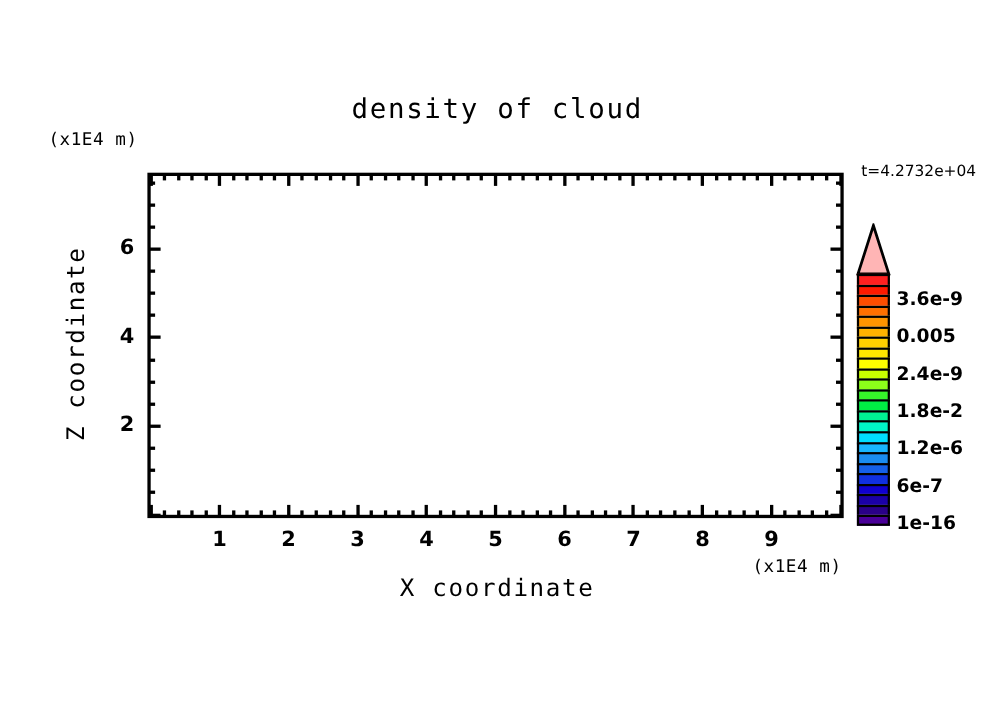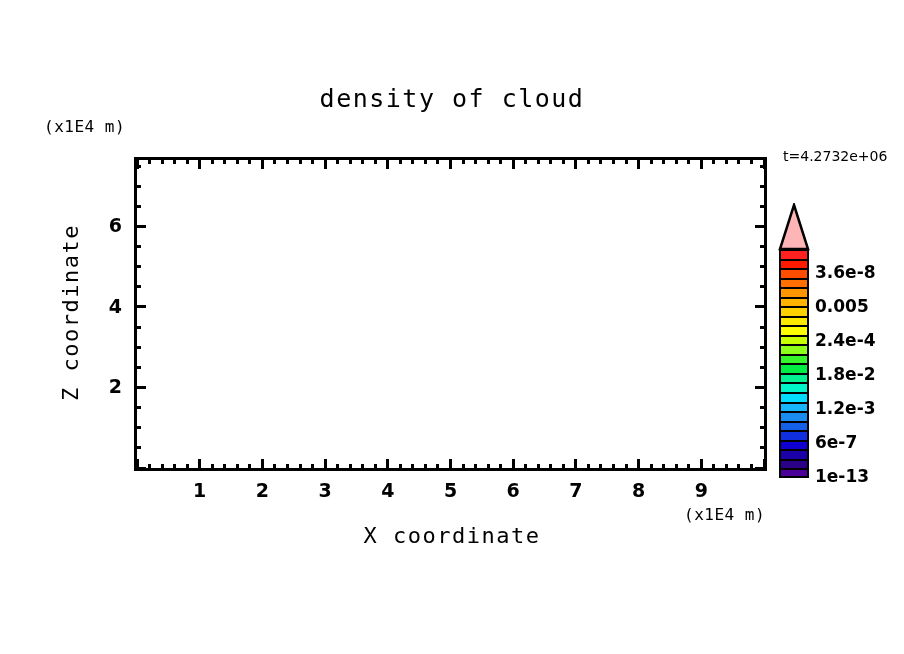--- a/index.html
+++ b/index.html
@@ -78,21 +78,21 @@
   }
 </style>
 </head>
 <body>
 
 <div class="abs" id="chart-title">density of cloud</div>
 
 <div class="abs" id="ylabel-units">(x1E4 m)</div>
 <div class="abs" id="xlabel-units">(x1E4 m)</div>
 
-<div class="abs" id="time-stamp">t=4.2732e+06</div>
+<div class="abs" id="time-stamp">t=4.2732e+04</div>
 
 <div class="abs" id="plot-canvas">
   <svg width="627" height="308" viewBox="0 0 627 308">
       <path d="M0.0,129.7 L3.5,129.1 L7.0,127.5 L10.4,125.3 L13.9,122.8 L17.4,120.2 L20.9,117.9 L24.4,116.2 L27.9,115.4 L31.4,115.5 L34.8,115.9 L38.3,116.6 L41.8,117.4 L45.3,118.2 L48.8,119.0 L52.3,119.5 L55.7,119.8 L59.2,119.9 L62.7,120.3 L66.2,120.8 L69.7,121.4 L73.2,122.1 L76.6,122.8 L80.1,123.3 L83.6,123.6 L87.1,123.6 L90.6,123.3 L94.0,122.6 L97.5,121.9 L101.0,121.0 L104.5,120.2 L108.0,119.5 L111.5,119.1 L114.9,119.0 L118.4,119.4 L121.9,120.0 L125.4,120.9 L128.9,121.9 L132.4,122.9 L135.9,123.7 L139.3,124.3 L142.8,124.5 L146.3,124.1 L149.8,123.3 L153.3,122.1 L156.8,120.7 L160.2,119.4 L163.7,118.2 L167.2,117.3 L170.7,117.0 L174.2,117.4 L177.7,118.8 L181.1,120.8 L184.6,123.1 L188.1,125.5 L191.6,127.6 L195.1,129.2 L198.5,130.0 L202.0,130.0 L205.5,129.8 L209.0,129.4 L212.5,129.0 L216.0,128.5 L219.4,128.1 L222.9,127.8 L226.4,127.6 L229.9,127.5 L233.4,127.1 L236.9,126.4 L240.4,125.6 L243.8,124.6 L247.3,123.8 L250.8,123.0 L254.3,122.6 L257.8,122.5 L261.3,121.9 L264.7,120.8 L268.2,119.5 L271.7,118.0 L275.2,116.6 L278.7,115.3 L282.2,114.5 L285.6,114.3 L289.1,115.0 L292.6,116.4 L296.1,118.3 L299.6,120.4 L303.0,122.5 L306.5,124.3 L310.0,125.6 L313.5,126.1 L317.0,126.2 L320.5,126.5 L324.0,126.9 L327.4,127.3 L330.9,127.8 L334.4,128.2 L337.9,128.5 L341.4,128.6 L344.9,128.3 L348.3,127.4 L351.8,125.9 L355.3,124.1 L358.8,122.3 L362.3,120.6 L365.8,119.4 L369.2,118.7 L372.7,118.7 L376.2,118.9 L379.7,119.2 L383.2,119.6 L386.7,120.1 L390.1,120.5 L393.6,120.8 L397.1,121.0 L400.6,121.0 L404.1,120.7 L407.6,120.3 L411.0,119.7 L414.5,119.1 L418.0,118.5 L421.5,118.0 L425.0,117.7 L428.4,117.6 L431.9,118.2 L435.4,119.3 L438.9,120.7 L442.4,122.3 L445.9,123.9 L449.4,125.2 L452.8,126.1 L456.3,126.4 L459.8,126.1 L463.3,125.2 L466.8,123.9 L470.3,122.5 L473.7,121.1 L477.2,119.8 L480.7,118.9 L484.2,118.5 L487.7,118.8 L491.1,119.4 L494.6,120.5 L498.1,121.6 L501.6,122.8 L505.1,123.9 L508.6,124.7 L512.0,125.2 L515.5,125.2 L519.0,125.2 L522.5,125.2 L526.0,125.2 L529.5,125.2 L532.9,125.1 L536.4,125.1 L539.9,125.1 L543.4,125.0 L546.9,124.1 L550.4,122.7 L553.8,120.9 L557.3,118.9 L560.8,117.1 L564.3,115.6 L567.8,114.6 L571.3,114.5 L574.8,114.9 L578.2,115.7 L581.7,116.7 L585.2,117.8 L588.7,118.9 L592.2,119.8 L595.6,120.4 L599.1,120.5 L602.6,120.4 L606.1,120.0 L609.6,119.5 L613.1,118.9 L616.5,118.3 L620.0,117.8 L623.5,117.4 L627.0,117.3 L627.0,208.7 L623.5,208.6 L620.0,208.4 L616.5,208.0 L613.1,207.6 L609.6,207.2 L606.1,206.8 L602.6,206.5 L599.1,206.4 L595.6,206.5 L592.2,206.6 L588.7,206.9 L585.2,207.2 L581.7,207.6 L578.2,207.9 L574.8,208.1 L571.3,208.2 L567.8,208.2 L564.3,208.2 L560.8,208.1 L557.3,208.0 L553.8,207.8 L550.4,207.7 L546.9,207.6 L543.4,207.6 L539.9,207.6 L536.4,207.8 L532.9,208.2 L529.5,208.7 L526.0,209.3 L522.5,209.8 L519.0,210.3 L515.5,210.6 L512.0,210.6 L508.6,211.1 L505.1,212.0 L501.6,213.3 L498.1,214.6 L494.6,216.0 L491.1,217.1 L487.7,217.9 L484.2,218.2 L480.7,218.2 L477.2,218.4 L473.7,218.6 L470.3,218.8 L466.8,219.0 L463.3,219.2 L459.8,219.3 L456.3,219.4 L452.8,219.3 L449.4,218.9 L445.9,218.4 L442.4,217.8 L438.9,217.2 L435.4,216.6 L431.9,216.2 L428.4,216.0 L425.0,215.9 L421.5,215.7 L418.0,215.3 L414.5,214.9 L411.0,214.4 L407.6,214.0 L404.1,213.6 L400.6,213.5 L397.1,213.4 L393.6,212.9 L390.1,212.2 L386.7,211.3 L383.2,210.4 L379.7,209.5 L376.2,208.7 L372.7,208.3 L369.2,208.2 L365.8,208.5 L362.3,209.0 L358.8,209.7 L355.3,210.5 L351.8,211.2 L348.3,211.9 L344.9,212.3 L341.4,212.4 L337.9,212.3 L334.4,212.3 L330.9,212.2 L327.4,212.1 L324.0,211.9 L320.5,211.8 L317.0,211.8 L313.5,211.7 L310.0,211.8 L306.5,211.9 L303.0,212.1 L299.6,212.3 L296.1,212.5 L292.6,212.7 L289.1,212.8 L285.6,212.9 L282.2,212.8 L278.7,212.5 L275.2,212.0 L271.7,211.5 L268.2,210.9 L264.7,210.4 L261.3,210.0 L257.8,209.8 L254.3,209.7 L250.8,209.5 L247.3,209.1 L243.8,208.7 L240.4,208.2 L236.9,207.7 L233.4,207.4 L229.9,207.2 L226.4,207.2 L222.9,207.3 L219.4,207.5 L216.0,207.8 L212.5,208.2 L209.0,208.5 L205.5,208.8 L202.0,208.9 L198.5,209.0 L195.1,209.1 L191.6,209.5 L188.1,209.9 L184.6,210.4 L181.1,210.8 L177.7,211.2 L174.2,211.5 L170.7,211.6 L167.2,211.7 L163.7,212.1 L160.2,212.5 L156.8,213.1 L153.3,213.6 L149.8,214.0 L146.3,214.4 L142.8,214.5 L139.3,214.6 L135.9,214.9 L132.4,215.4 L128.9,215.9 L125.4,216.4 L121.9,216.9 L118.4,217.3 L114.9,217.5 L111.5,217.3 L108.0,216.7 L104.5,215.6 L101.0,214.4 L97.5,213.0 L94.0,211.8 L90.6,210.9 L87.1,210.3 L83.6,210.3 L80.1,210.9 L76.6,211.8 L73.2,213.0 L69.7,214.2 L66.2,215.3 L62.7,216.3 L59.2,216.9 L55.7,217.0 L52.3,216.6 L48.8,216.0 L45.3,215.2 L41.8,214.3 L38.3,213.4 L34.8,212.7 L31.4,212.2 L27.9,212.1 L24.4,211.9 L20.9,211.4 L17.4,210.9 L13.9,210.2 L10.4,209.5 L7.0,209.0 L3.5,208.6 L0.0,208.4 Z" fill="#4a0099" shape-rendering="crispEdges"></path>
       <path d="M12.5,111.1 L15.6,110.8 L18.7,110.1 L21.7,109.1 L24.8,108.0 L27.9,107.1 L30.9,106.6 L34.0,106.7 L37.1,107.2 L40.1,108.1 L43.2,109.1 L46.3,110.1 L49.3,110.7 L52.4,111.0 L55.5,110.6 L58.5,109.8 L61.6,108.9 L64.7,107.9 L67.7,107.1 L70.8,106.7 L73.8,106.7 L76.9,107.0 L80.0,107.4 L83.0,107.9 L86.1,108.3 L89.2,108.5 L92.2,108.6 L95.3,108.3 L98.4,107.8 L101.4,107.2 L104.5,106.5 L107.6,106.0 L110.6,105.8 L113.7,105.8 L116.8,105.7 L119.8,105.5 L122.9,105.4 L126.0,105.2 L129.0,105.1 L132.1,105.2 L135.2,106.0 L138.2,107.4 L141.3,109.1 L144.3,110.7 L147.4,111.9 L150.5,112.3 L153.5,112.1 L156.6,111.7 L159.7,111.1 L162.7,110.5 L165.8,109.9 L168.9,109.6 L171.9,109.6 L175.0,109.7 L178.1,109.8 L181.1,110.0 L184.2,110.1 L187.3,110.2 L190.3,110.3 L193.4,110.1 L196.5,109.9 L199.5,109.5 L202.6,109.2 L205.7,108.9 L208.7,108.7 L211.8,108.6 L214.9,108.3 L217.9,107.7 L221.0,107.1 L224.0,106.6 L227.1,106.2 L230.2,106.1 L233.2,106.1 L236.3,106.0 L239.4,105.8 L242.4,105.7 L245.5,105.6 L248.6,105.6 L251.6,105.6 L254.7,105.9 L257.8,106.2 L260.8,106.5 L263.9,106.8 L267.0,107.0 L270.0,107.1 L273.1,107.2 L276.2,107.5 L279.2,107.7 L282.3,108.0 L285.4,108.2 L288.4,108.3 L288.4,124.7 L285.4,124.4 L282.3,123.8 L279.2,122.8 L276.2,121.9 L273.1,121.1 L270.0,120.6 L267.0,120.6 L263.9,121.0 L260.8,121.6 L257.8,122.2 L254.7,122.8 L251.6,123.2 L248.6,123.4 L245.5,123.3 L242.4,123.1 L239.4,122.8 L236.3,122.6 L233.2,122.4 L230.2,122.3 L227.1,122.3 L224.0,122.1 L221.0,122.0 L217.9,121.8 L214.9,121.7 L211.8,121.5 L208.7,121.5 L205.7,121.8 L202.6,122.2 L199.5,122.7 L196.5,123.3 L193.4,123.7 L190.3,123.9 L187.3,123.9 L184.2,123.9 L181.1,124.0 L178.1,124.0 L175.0,124.1 L171.9,124.1 L168.9,124.0 L165.8,123.6 L162.7,122.9 L159.7,122.0 L156.6,121.1 L153.5,120.5 L150.5,120.2 L147.4,120.4 L144.3,120.8 L141.3,121.3 L138.2,121.8 L135.2,122.2 L132.1,122.5 L129.0,122.6 L126.0,122.7 L122.9,122.9 L119.8,123.1 L116.8,123.3 L113.7,123.5 L110.6,123.5 L107.6,123.5 L104.5,123.5 L101.4,123.4 L98.4,123.3 L95.3,123.3 L92.2,123.2 L89.2,123.2 L86.1,123.0 L83.0,122.8 L80.0,122.6 L76.9,122.3 L73.8,122.2 L70.8,122.1 L67.7,121.8 L64.7,121.2 L61.6,120.5 L58.5,119.8 L55.5,119.2 L52.4,118.9 L49.3,119.1 L46.3,119.6 L43.2,120.2 L40.1,121.0 L37.1,121.6 L34.0,122.0 L30.9,122.1 L27.9,122.1 L24.8,122.1 L21.7,122.2 L18.7,122.2 L15.6,122.2 L12.5,122.2 Z" fill="#4a0099" shape-rendering="crispEdges"></path>
       <path d="M313.5,113.7 L316.9,113.9 L320.3,114.2 L323.7,114.7 L327.2,115.3 L330.6,115.8 L334.0,116.3 L337.4,116.6 L340.8,116.6 L344.2,116.3 L347.6,115.9 L351.1,115.4 L354.5,114.9 L357.9,114.5 L361.3,114.1 L364.7,114.0 L368.1,114.0 L371.5,114.0 L374.9,114.0 L378.4,114.0 L381.8,114.0 L385.2,114.0 L388.6,114.0 L392.0,114.0 L395.4,113.8 L398.8,113.6 L402.3,113.3 L405.7,113.0 L409.1,112.8 L412.5,112.6 L415.9,112.5 L419.3,112.5 L422.7,112.5 L426.2,112.5 L429.6,112.4 L433.0,112.4 L436.4,112.4 L439.8,112.4 L443.2,112.5 L446.6,112.9 L450.0,113.7 L453.5,114.6 L456.9,115.6 L460.3,116.5 L463.7,117.1 L467.1,117.3 L470.5,117.2 L473.9,116.8 L477.4,116.3 L480.8,115.8 L484.2,115.3 L487.6,114.8 L491.0,114.6 L494.4,114.5 L497.8,114.6 L501.3,114.8 L504.7,115.1 L508.1,115.3 L511.5,115.5 L514.9,115.6 L518.3,115.7 L521.7,115.5 L525.1,115.1 L528.6,114.5 L532.0,113.8 L535.4,113.2 L538.8,112.6 L542.2,112.3 L545.6,112.3 L549.0,112.8 L552.5,113.6 L555.9,114.6 L559.3,115.6 L562.7,116.5 L566.1,117.1 L569.5,117.4 L572.9,117.4 L576.4,117.5 L579.8,117.7 L583.2,117.8 L586.6,118.0 L590.0,118.1 L593.4,118.1 L596.8,118.1 L600.2,117.8 L603.7,117.2 L607.1,116.4 L610.5,115.6 L613.9,115.0 L617.3,114.5 L620.7,114.3 L620.7,126.8 L617.3,126.7 L613.9,126.5 L610.5,126.1 L607.1,125.8 L603.7,125.4 L600.2,125.1 L596.8,124.9 L593.4,124.9 L590.0,125.1 L586.6,125.4 L583.2,125.8 L579.8,126.2 L576.4,126.6 L572.9,126.8 L569.5,126.9 L566.1,126.9 L562.7,126.7 L559.3,126.5 L555.9,126.3 L552.5,126.2 L549.0,126.0 L545.6,125.9 L542.2,125.9 L538.8,125.7 L535.4,125.4 L532.0,125.1 L528.6,124.7 L525.1,124.4 L521.7,124.2 L518.3,124.1 L514.9,124.2 L511.5,124.4 L508.1,124.8 L504.7,125.1 L501.3,125.5 L497.8,125.8 L494.4,126.0 L491.0,126.0 L487.6,125.9 L484.2,125.6 L480.8,125.3 L477.4,125.0 L473.9,124.8 L470.5,124.6 L467.1,124.5 L463.7,124.5 L460.3,124.5 L456.9,124.6 L453.5,124.6 L450.0,124.6 L446.6,124.6 L443.2,124.6 L439.8,124.6 L436.4,124.7 L433.0,124.8 L429.6,124.8 L426.2,124.9 L422.7,125.0 L419.3,125.1 L415.9,125.1 L412.5,125.0 L409.1,124.7 L405.7,124.3 L402.3,123.8 L398.8,123.4 L395.4,123.0 L392.0,122.8 L388.6,122.8 L385.2,122.9 L381.8,123.1 L378.4,123.3 L374.9,123.6 L371.5,123.8 L368.1,124.0 L364.7,124.0 L361.3,124.0 L357.9,123.8 L354.5,123.5 L351.1,123.3 L347.6,123.0 L344.2,122.8 L340.8,122.7 L337.4,122.7 L334.0,122.9 L330.6,123.3 L327.2,123.8 L323.7,124.3 L320.3,124.7 L316.9,125.0 L313.5,125.1 Z" fill="#4a0099" shape-rendering="crispEdges"></path>
       <path d="M68.6,126.0L68.1,125.3L63.8,124.8L62.8,124.1L56.6,123.9L61.2,122.3L49.4,123.0L48.8,121.4L39.4,122.8L34.5,122.6L29.6,122.8L20.9,121.7L16.7,122.4L13.9,123.2L3.1,122.9L6.7,124.1L5.3,124.8L-5.7,125.2L2.7,126.0L7.9,126.6L5.1,127.3L9.5,127.7L9.9,128.4L12.6,129.1L15.2,129.9L21.6,130.2L27.7,130.5L34.5,129.9L39.7,129.5L43.9,129.0L54.5,130.1L60.9,129.7L56.6,128.2L59.7,127.7L73.6,127.7L62.6,126.6Z" fill="#ffffff" shape-rendering="crispEdges"></path>
       <path d="M153.0,122.8L155.3,122.3L149.7,121.8L151.7,121.1L150.1,120.5L138.7,120.4L138.9,119.4L126.1,119.7L120.3,118.7L109.7,119.3L101.8,119.7L89.8,119.1L88.7,120.3L78.8,120.3L70.9,120.6L65.6,121.1L50.9,121.3L48.0,122.1L60.3,122.8L53.0,123.5L60.7,124.0L64.6,124.6L74.3,124.8L80.2,125.2L87.5,125.4L90.8,126.3L99.8,126.6L109.7,127.0L117.4,125.8L126.6,126.0L141.4,126.5L145.7,125.7L153.9,125.3L147.5,124.3L169.2,124.3L167.8,123.5Z" fill="#ffffff" shape-rendering="crispEdges"></path>
       <path d="M267.3,122.0L252.0,121.5L262.6,120.7L243.0,120.7L249.3,119.7L234.6,120.0L233.4,119.2L228.8,118.5L218.4,118.7L210.0,118.3L202.1,118.9L193.7,118.9L184.4,119.0L181.8,119.7L174.4,119.9L168.8,120.4L169.4,121.0L161.9,121.4L167.8,122.0L156.4,122.6L157.9,123.3L171.0,123.5L175.7,124.0L174.6,124.9L188.4,124.6L196.2,124.6L201.4,125.3L210.0,124.6L217.6,124.9L226.6,125.1L237.9,125.3L235.3,124.1L243.6,123.9L243.4,123.3L254.9,123.1L260.6,122.6Z" fill="#ffffff" shape-rendering="crispEdges"></path>
       <path d="M321.8,118.8L322.4,118.2L311.7,118.0L315.3,117.4L317.5,116.6L308.1,116.6L300.8,116.6L296.2,116.3L292.3,115.5L285.3,116.0L278.6,115.7L272.5,115.9L267.8,116.3L259.4,116.2L260.6,117.1L249.5,117.1L258.2,118.0L255.4,118.3L251.4,118.8L244.8,119.4L251.4,119.8L259.3,120.0L257.3,120.7L261.6,121.1L267.7,121.3L274.7,121.1L279.5,121.4L285.3,121.6L291.8,121.8L294.5,120.8L305.7,121.7L304.6,120.6L315.1,120.8L320.5,120.4L310.6,119.5L312.9,119.2Z" fill="#ffffff" shape-rendering="crispEdges"></path>
@@ -338,20 +338,20 @@
     <div class="cb-band" style="background: rgb(24, 181, 255); height: 9.54167px;"></div>
     <div class="cb-band" style="background: rgb(26, 140, 240); height: 9.54167px;"></div>
     <div class="cb-band" style="background: rgb(21, 96, 232); height: 9.54167px;"></div>
     <div class="cb-band" style="background: rgb(16, 48, 224); height: 9.54167px;"></div>
     <div class="cb-band" style="background: rgb(16, 0, 208); height: 9.54167px;"></div>
     <div class="cb-band" style="background: rgb(27, 0, 168); height: 9.54167px;"></div>
     <div class="cb-band" style="background: rgb(42, 0, 136); height: 9.54167px;"></div>
     <div class="cb-band last" style="background: rgb(74, 0, 153); height: 9.54167px;"></div>
   </div>
 <div class="abs" id="colorbar-labels">
-    <div class="cb-label" style="top: 262px;">3.6e-8</div>
+    <div class="cb-label" style="top: 262px;">3.6e-9</div>
     <div class="cb-label" style="top: 296px;">0.005</div>
-    <div class="cb-label" style="top: 330px;">2.4e-4</div>
+    <div class="cb-label" style="top: 330px;">2.4e-9</div>
     <div class="cb-label" style="top: 364px;">1.8e-2</div>
-    <div class="cb-label" style="top: 398px;">1.2e-3</div>
+    <div class="cb-label" style="top: 398px;">1.2e-6</div>
     <div class="cb-label" style="top: 432px;">6e-7</div>
-    <div class="cb-label" style="top: 466px;">1e-13</div>
+    <div class="cb-label" style="top: 466px;">1e-16</div>
   </div>
 
 </body></html>

